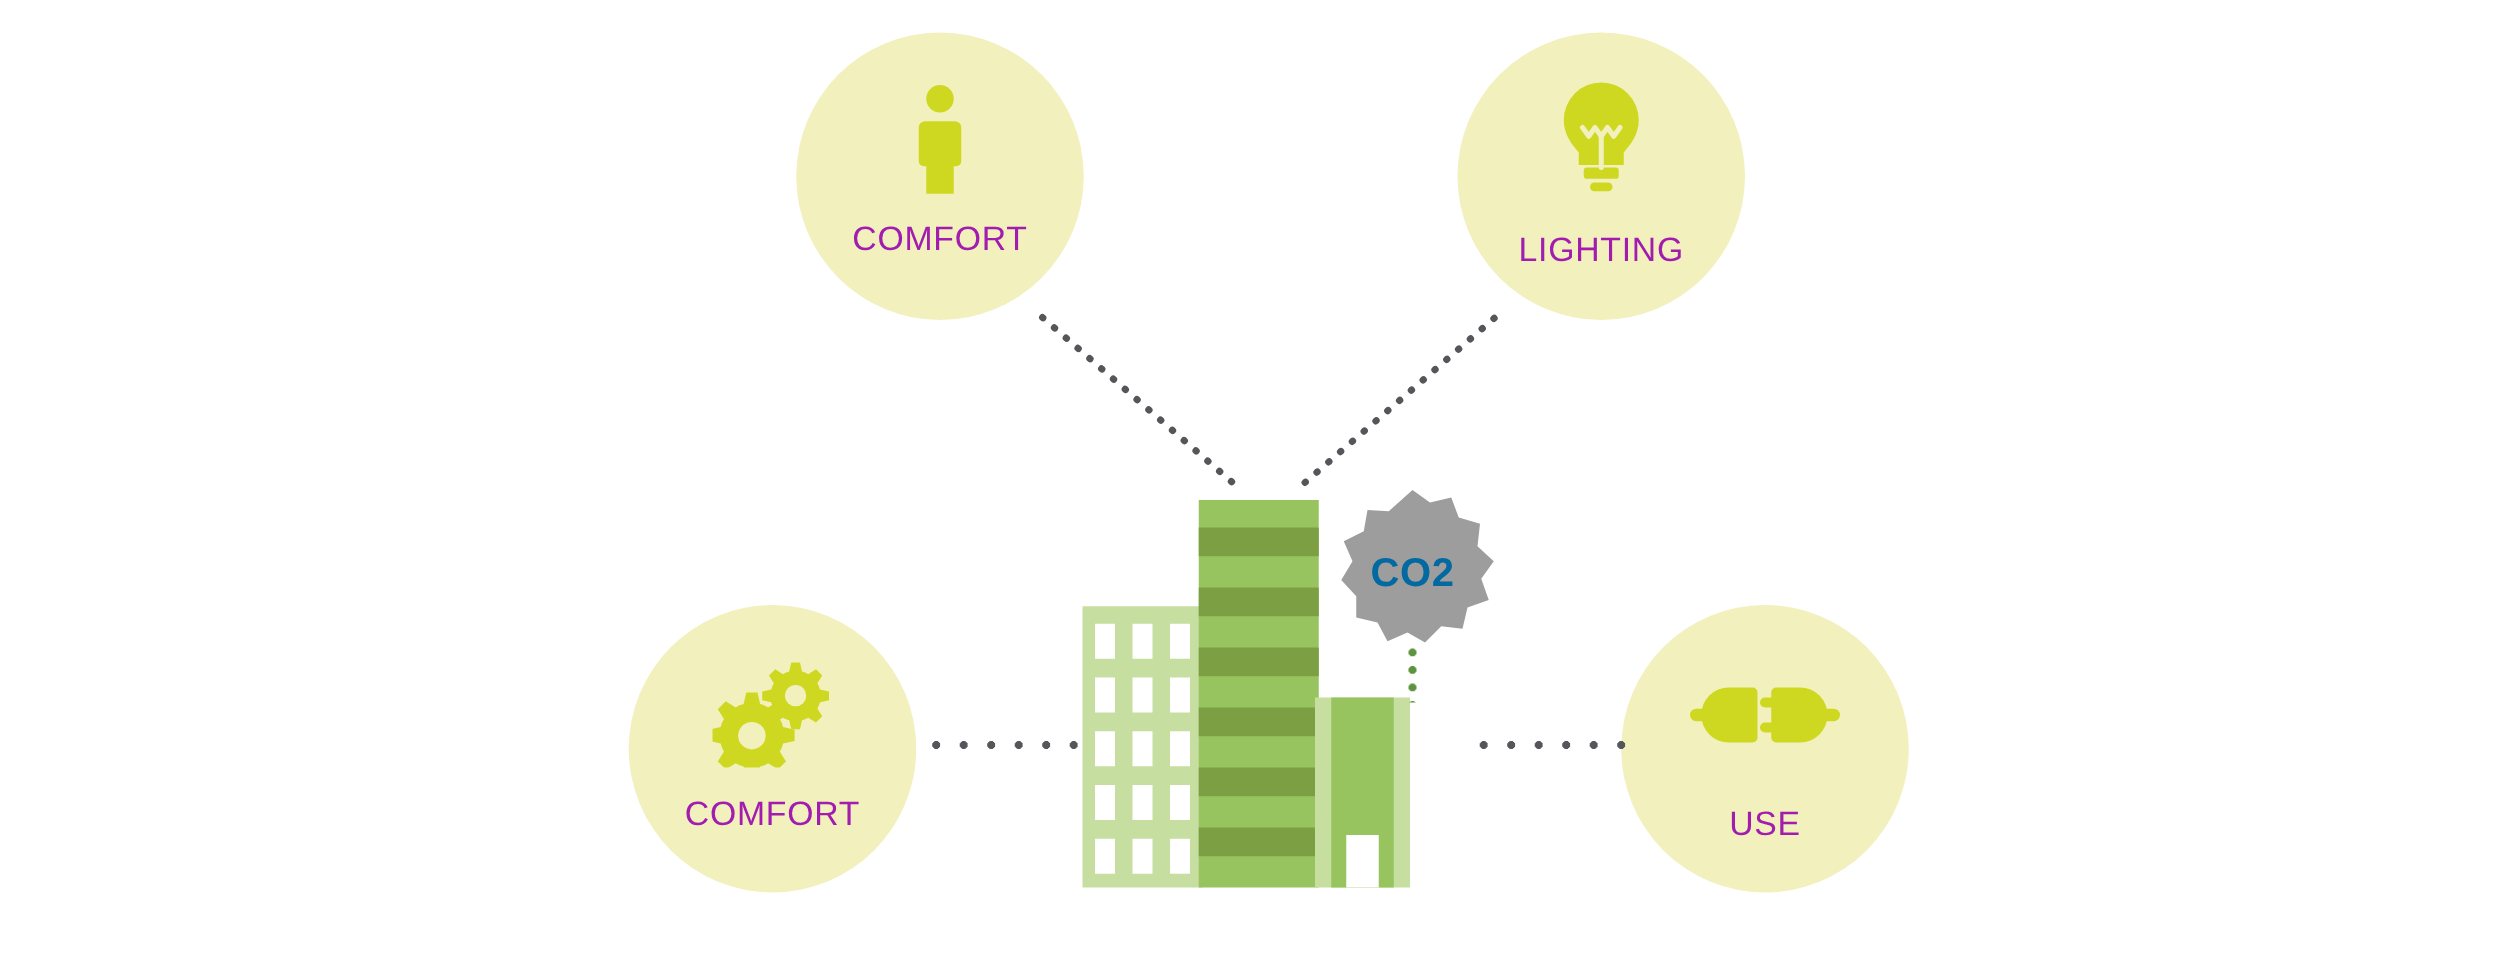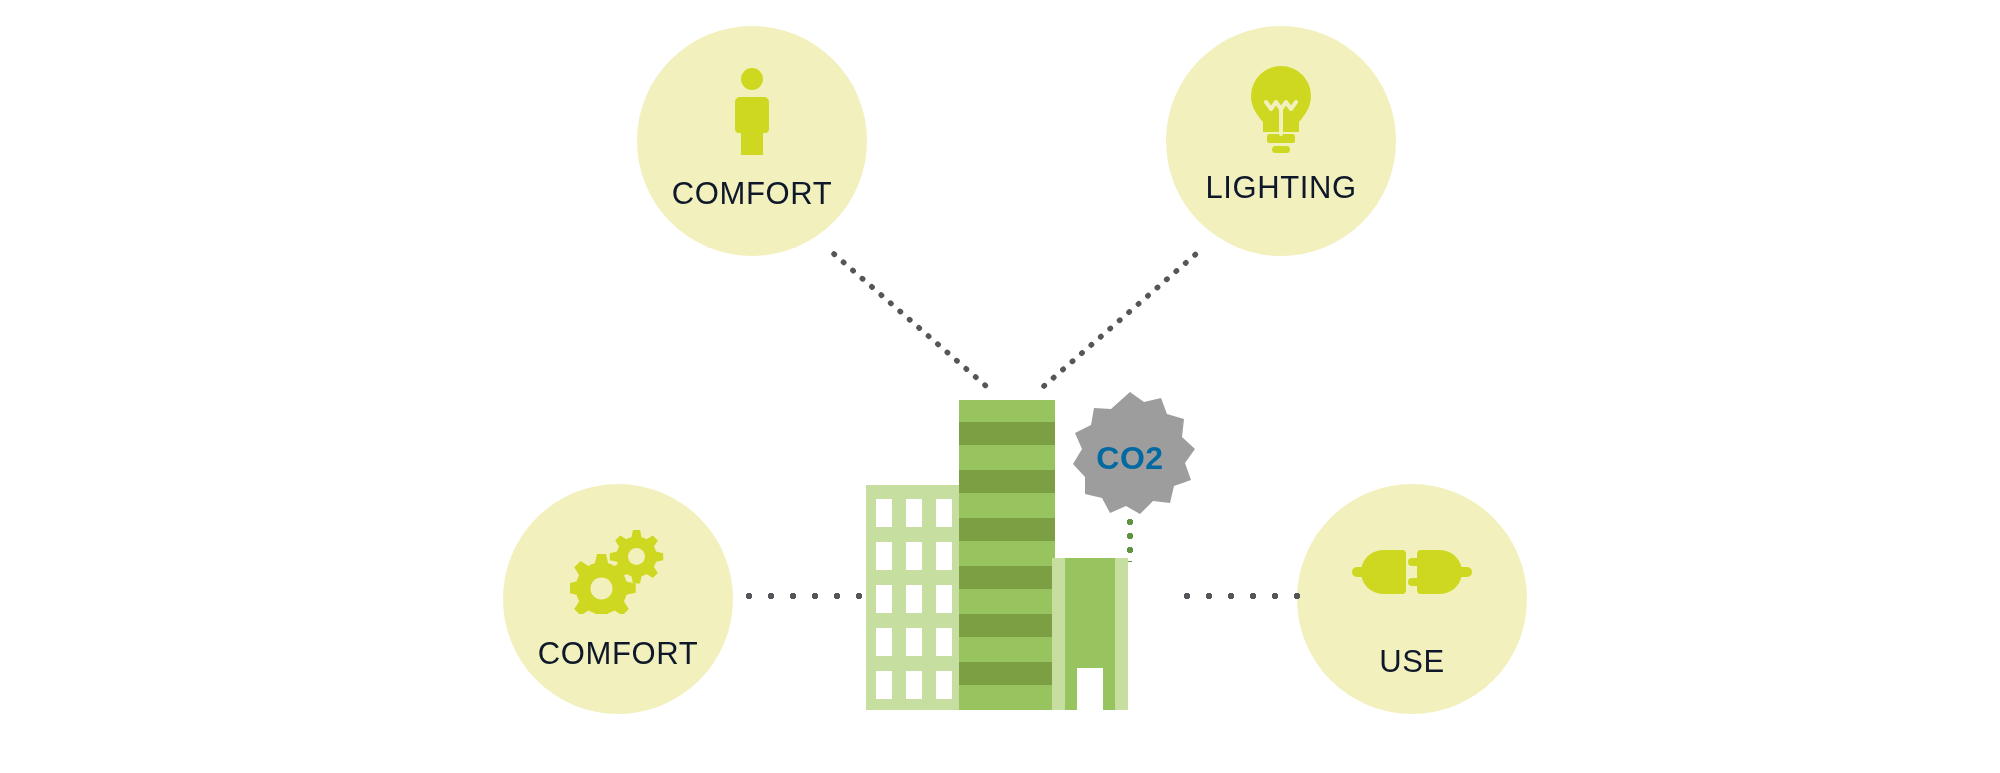--- a/index.html
+++ b/index.html
@@ -27,42 +27,42 @@
     flex-direction: column;
     align-items: center;
     justify-content: flex-start;
   }
   .pillar-icon {
     display: flex;
     align-items: center;
     justify-content: center;
   }
   .pillar-label {
-    color: #0f172a;
-    font-size: 31px;
+    color: #a21caf;
+    font-size: 27px;
     font-weight: 400;
     letter-spacing: 0.6px;
     text-align: center;
     line-height: 1;
     white-space: nowrap;
   }
 
   
   #pillar-comfort  { left: 637px; top: 26px;  width: 230px; height: 230px; }
   #pillar-lighting { left: 1166px; top: 26px;  width: 230px; height: 230px; }
   #pillar-function { left: 503px; top: 484px; width: 230px; height: 230px; }
   #pillar-use      { left: 1297px; top: 484px; width: 230px; height: 230px; }
 
   #pillar-comfort  .pillar-icon { margin-top: 40px; height: 90px; }
   #pillar-lighting .pillar-icon { margin-top: 38px; height: 92px; }
   #pillar-function .pillar-icon { margin-top: 42px; height: 88px; }
   #pillar-use      .pillar-icon { margin-top: 46px; height: 84px; }
 
   #pillar-comfort  .pillar-label { margin-top: 22px; }
-  #pillar-lighting .pillar-label { margin-top: 16px; }
+  #pillar-lighting .pillar-label { margin-top: 31px; }
   #pillar-function .pillar-label { margin-top: 24px; }
   #pillar-use      .pillar-label { margin-top: 32px; }
 
   
   .dots-diagonal { position: absolute; }
   #connector-comfort  { left: 830px; top: 250px; width: 160px; height: 140px; }
   #connector-lighting { left: 1040px; top: 250px; width: 160px; height: 140px; }
 
   .dots-horizontal {
     position: absolute;

